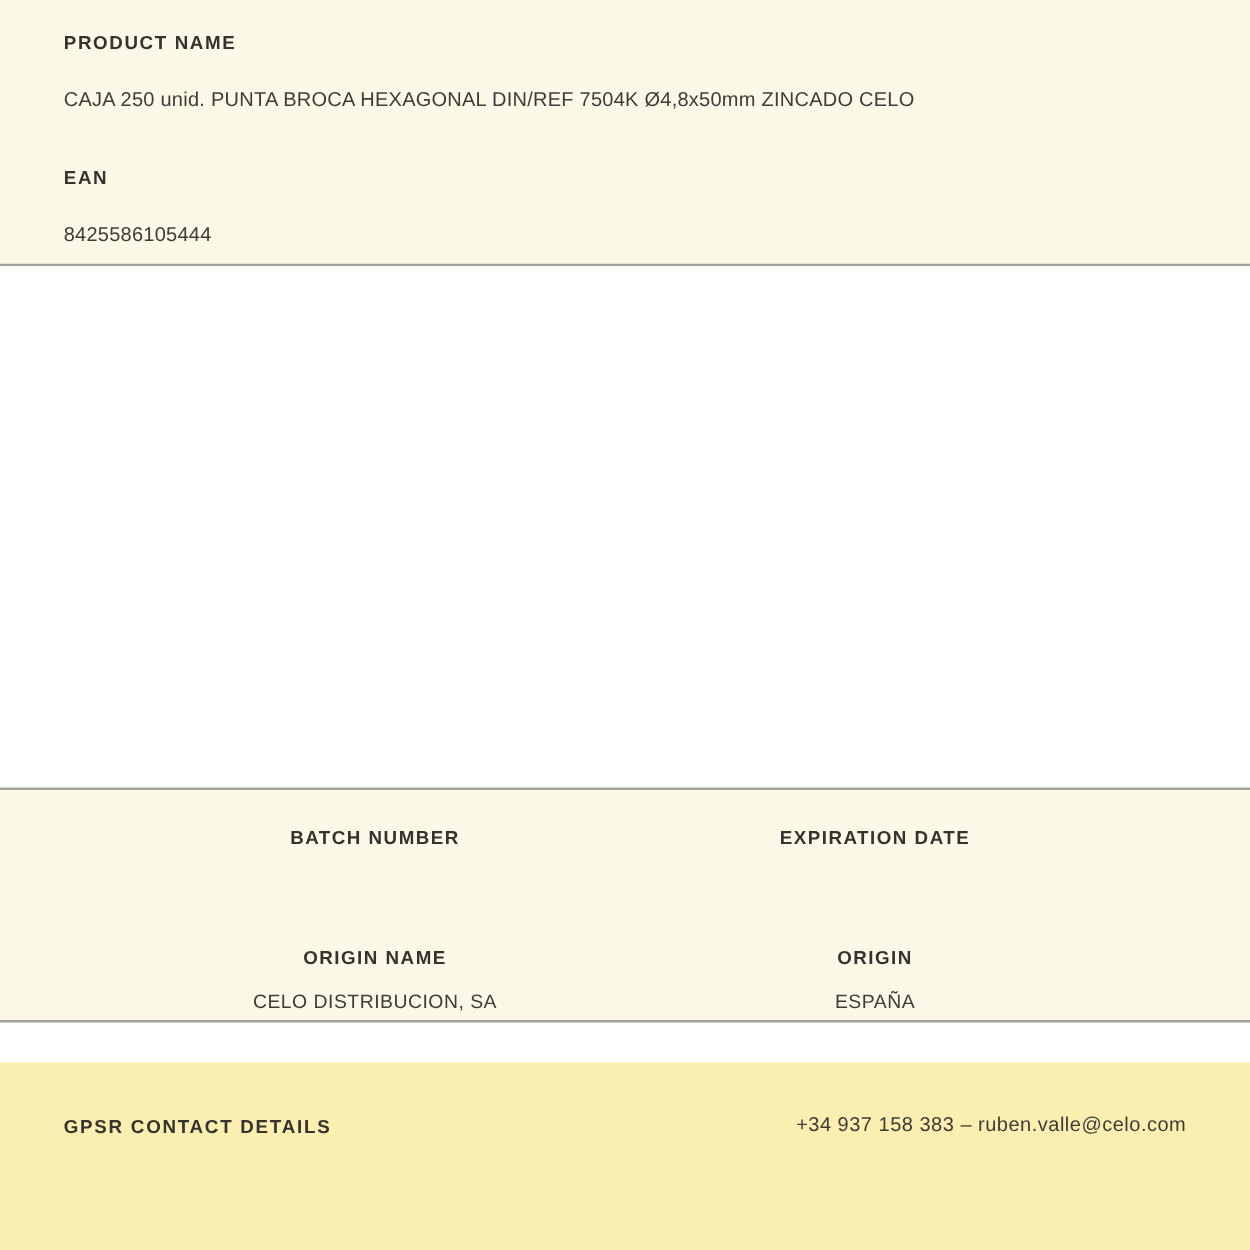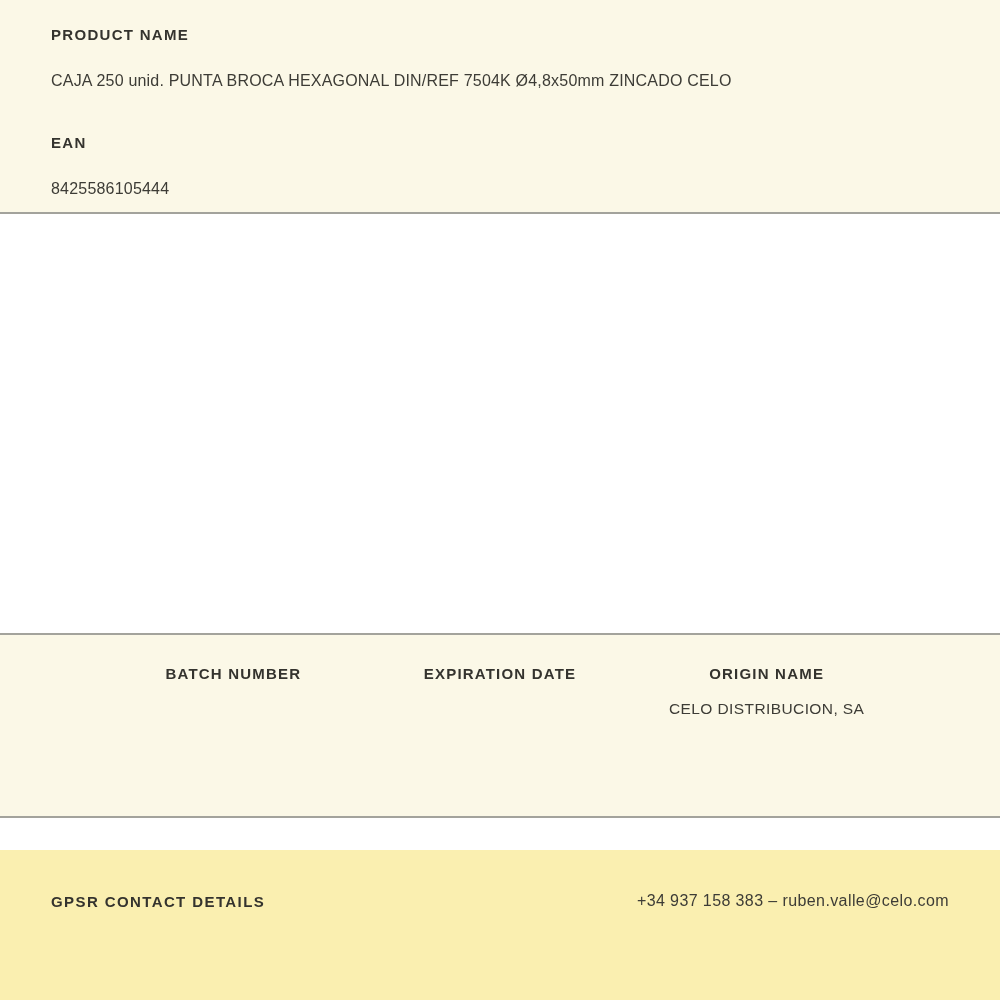--- a/index.html
+++ b/index.html
@@ -49,21 +49,21 @@
 
   
   .section-fields{
     background:var(--cream);
     height:196px;
     border-bottom:2px solid var(--divider);
     padding:30px 100px 0 100px;
   }
   .fields-grid{
     display:grid;
-    grid-template-columns:1fr 1fr 1fr;
+    grid-template-columns:1fr 1fr;
     row-gap:38px;
   }
   .field-cell{text-align:center;}
   .field-cell .label{letter-spacing:1.2px;}
   .field-cell .value{
     margin-top:16px;
     min-height:24px;
     font-size:15.5px;
     letter-spacing:0.4px;
   }
@@ -121,20 +121,24 @@
         <div class="value"></div>
       </div>
       <div class="field-cell">
         <div class="label">EXPIRATION DATE</div>
         <div class="value"></div>
       </div>
       <div class="field-cell">
         <div class="label">ORIGIN NAME</div>
         <div class="value">CELO DISTRIBUCION, SA</div>
       </div>
+      <div class="field-cell">
+        <div class="label">ORIGIN</div>
+        <div class="value">ESPAÑA</div>
+      </div>
     </div>
   </section>
 
   <section class="section-contact">
     <div class="contact-label">GPSR CONTACT DETAILS</div>
     <div class="contact-lines">
       <div>+34 937 158 383 – ruben.valle@celo.com</div>
     </div>
   </section>
 

